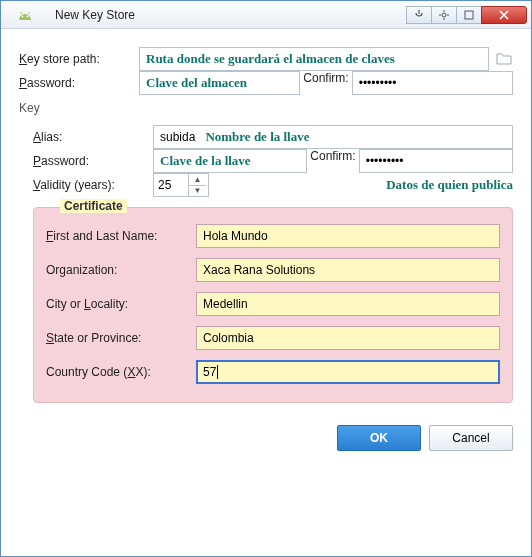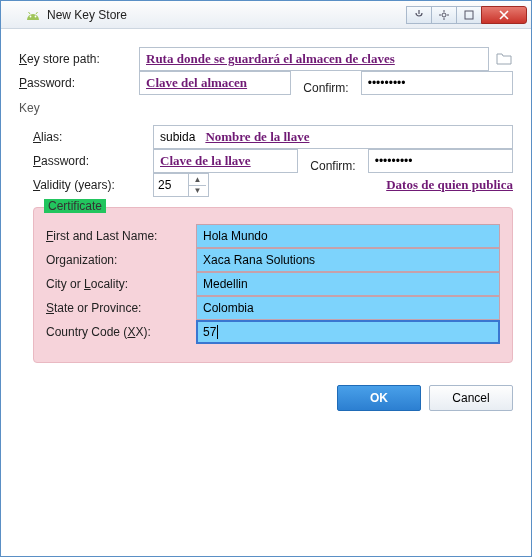--- a/index.html
+++ b/index.html
@@ -1,55 +1,55 @@
 <!DOCTYPE html>
 <html><head>
 <meta charset="utf-8">
 <style>
   * { box-sizing: border-box; font-family: "Segoe UI", Tahoma, sans-serif; font-size: 12px; }
   body { margin: 0; background: #eef2f5; }
   .window { width: 532px; height: 557px; background: #fff; border: 1px solid #5a8fc5; box-shadow: 0 0 6px rgba(0,0,0,.3); position: relative; }
-  .titlebar { height: 28px; background: linear-gradient(#fdfdfd,#e9eef4); border-bottom: 1px solid #cdd6e0; display: flex; align-items: center; padding: 0 4px 0 24px; }
+  .titlebar { height: 28px; background: linear-gradient(#fdfdfd,#e9eef4); border-bottom: 1px solid #cdd6e0; display: flex; align-items: center; padding: 0 4px 0 16px; gap: 16px; }
   .titlebar .app-icon { width:16px; height:10px; margin-right:6px; position:relative; }
   .titlebar .app-icon svg { display:block; }
   .titlebar .title { flex:1; color:#222; }
   .titlebar .tb-btns { display:flex; gap:0; }
   .titlebar .tb-btn { width:26px; height:18px; border:1px solid #a9b9cc; background:linear-gradient(#f7fafd,#dfe8f2); margin-left:-1px; display:flex; align-items:center; justify-content:center; color:#536; }
   .titlebar .tb-btn.close { width:46px; background:linear-gradient(#e67a6f,#c9332a); border-color:#a12a22; color:#fff; font-weight:bold; border-radius:0 3px 3px 0; }
   .titlebar .tb-btn svg { display:block; }
 
   .content { padding: 18px 18px 14px 18px; }
 
   .row { display:flex; align-items:center; }
   .lbl { width: 120px; color:#222; }
   .lbl .u { text-decoration: underline; }
   .field { flex:1; height:24px; border:1px solid #b7c2cf; background:#fff; padding:2px 6px; display:flex; align-items:center; }
-  .anno { color:#701a75; font-weight:bold; font-family: Georgia, "Times New Roman", serif; font-size:13px;text-decoration:underline; }
+  .anno { color:#0f766e; font-weight:bold; font-family: Georgia, "Times New Roman", serif; font-size:13px; }
   .folder-icon { width:18px; text-align:center; color:#9aa6b2; margin-left:6px; }
 
-  .half { display:flex; align-items:flex-end; gap:12px; flex:1; }
+  .half { display:flex; align-items:flex-start; gap:3px; flex:1; }
   .half .field { flex:1; }
   .confirm-lbl { color:#222; }
 
   .section-title { color:#555; margin: 6px 0 10px 0; }
 
   .key-block { padding-left: 14px; }
 
   .spinner-wrap { display:flex; align-items:center; }
   .spinner { width:56px; height:24px; border:1px solid #b7c2cf; display:flex; align-items:stretch; background:#fff; }
   .spinner input { border:none; width:34px; text-align:left; padding:0 4px; outline:none; font-size:12px; }
   .spinner .arrows { width:18px; border-left:1px solid #b7c2cf; display:flex; flex-direction:column; }
   .spinner .arrows div { flex:1; display:flex; align-items:center; justify-content:center; font-size:8px; color:#555; border-bottom:1px solid #b7c2cf; }
   .spinner .arrows div:last-child { border-bottom:none; }
 
   .cert-group { border:1px solid #e9b9c2; background:#f6d3da; border-radius:4px; padding: 16px 12px 14px 12px; position:relative; margin-top:10px; }
-  .cert-group .legend { position:absolute; top:-9px; left:10px; background:#22c55e; padding:0 4px; color:#333; }
-  .cert-group .row { }
+  .cert-group .legend { position:absolute; top:-9px; left:26px; background:#fef9c3; padding:0 4px; color:#333;font-weight:bold; }
+  .cert-group .row { margin-bottom:10px; }
   .cert-group .lbl { width:150px; }
-  .cert-group .field { border:1px solid #c7a1aa; background:#7dd3fc; }
+  .cert-group .field { border:1px solid #c7a1aa; background:#fef9c3; }
   .cert-group .field.focus { border:2px solid #3a76d0; padding:1px 5px; }
 
   .btn-row { display:flex; justify-content:flex-end; gap:8px; padding: 8px 18px 0 18px; }
   .btn { width:84px; height:26px; border:1px solid #a9b9cc; background:linear-gradient(#fefefe,#e8edf3); display:flex; align-items:center; justify-content:center; cursor:pointer; border-radius:2px; }
   .btn.primary { background:linear-gradient(#49a0e9,#2c7fd1); border-color:#1f6bb7; color:#fff; font-weight:600;margin-left:36px; }
 
   .caret { display:inline-block; width:1px; height:14px; background:#000; margin-left:1px; vertical-align:middle; }
 </style>
 </head>
 <body>

